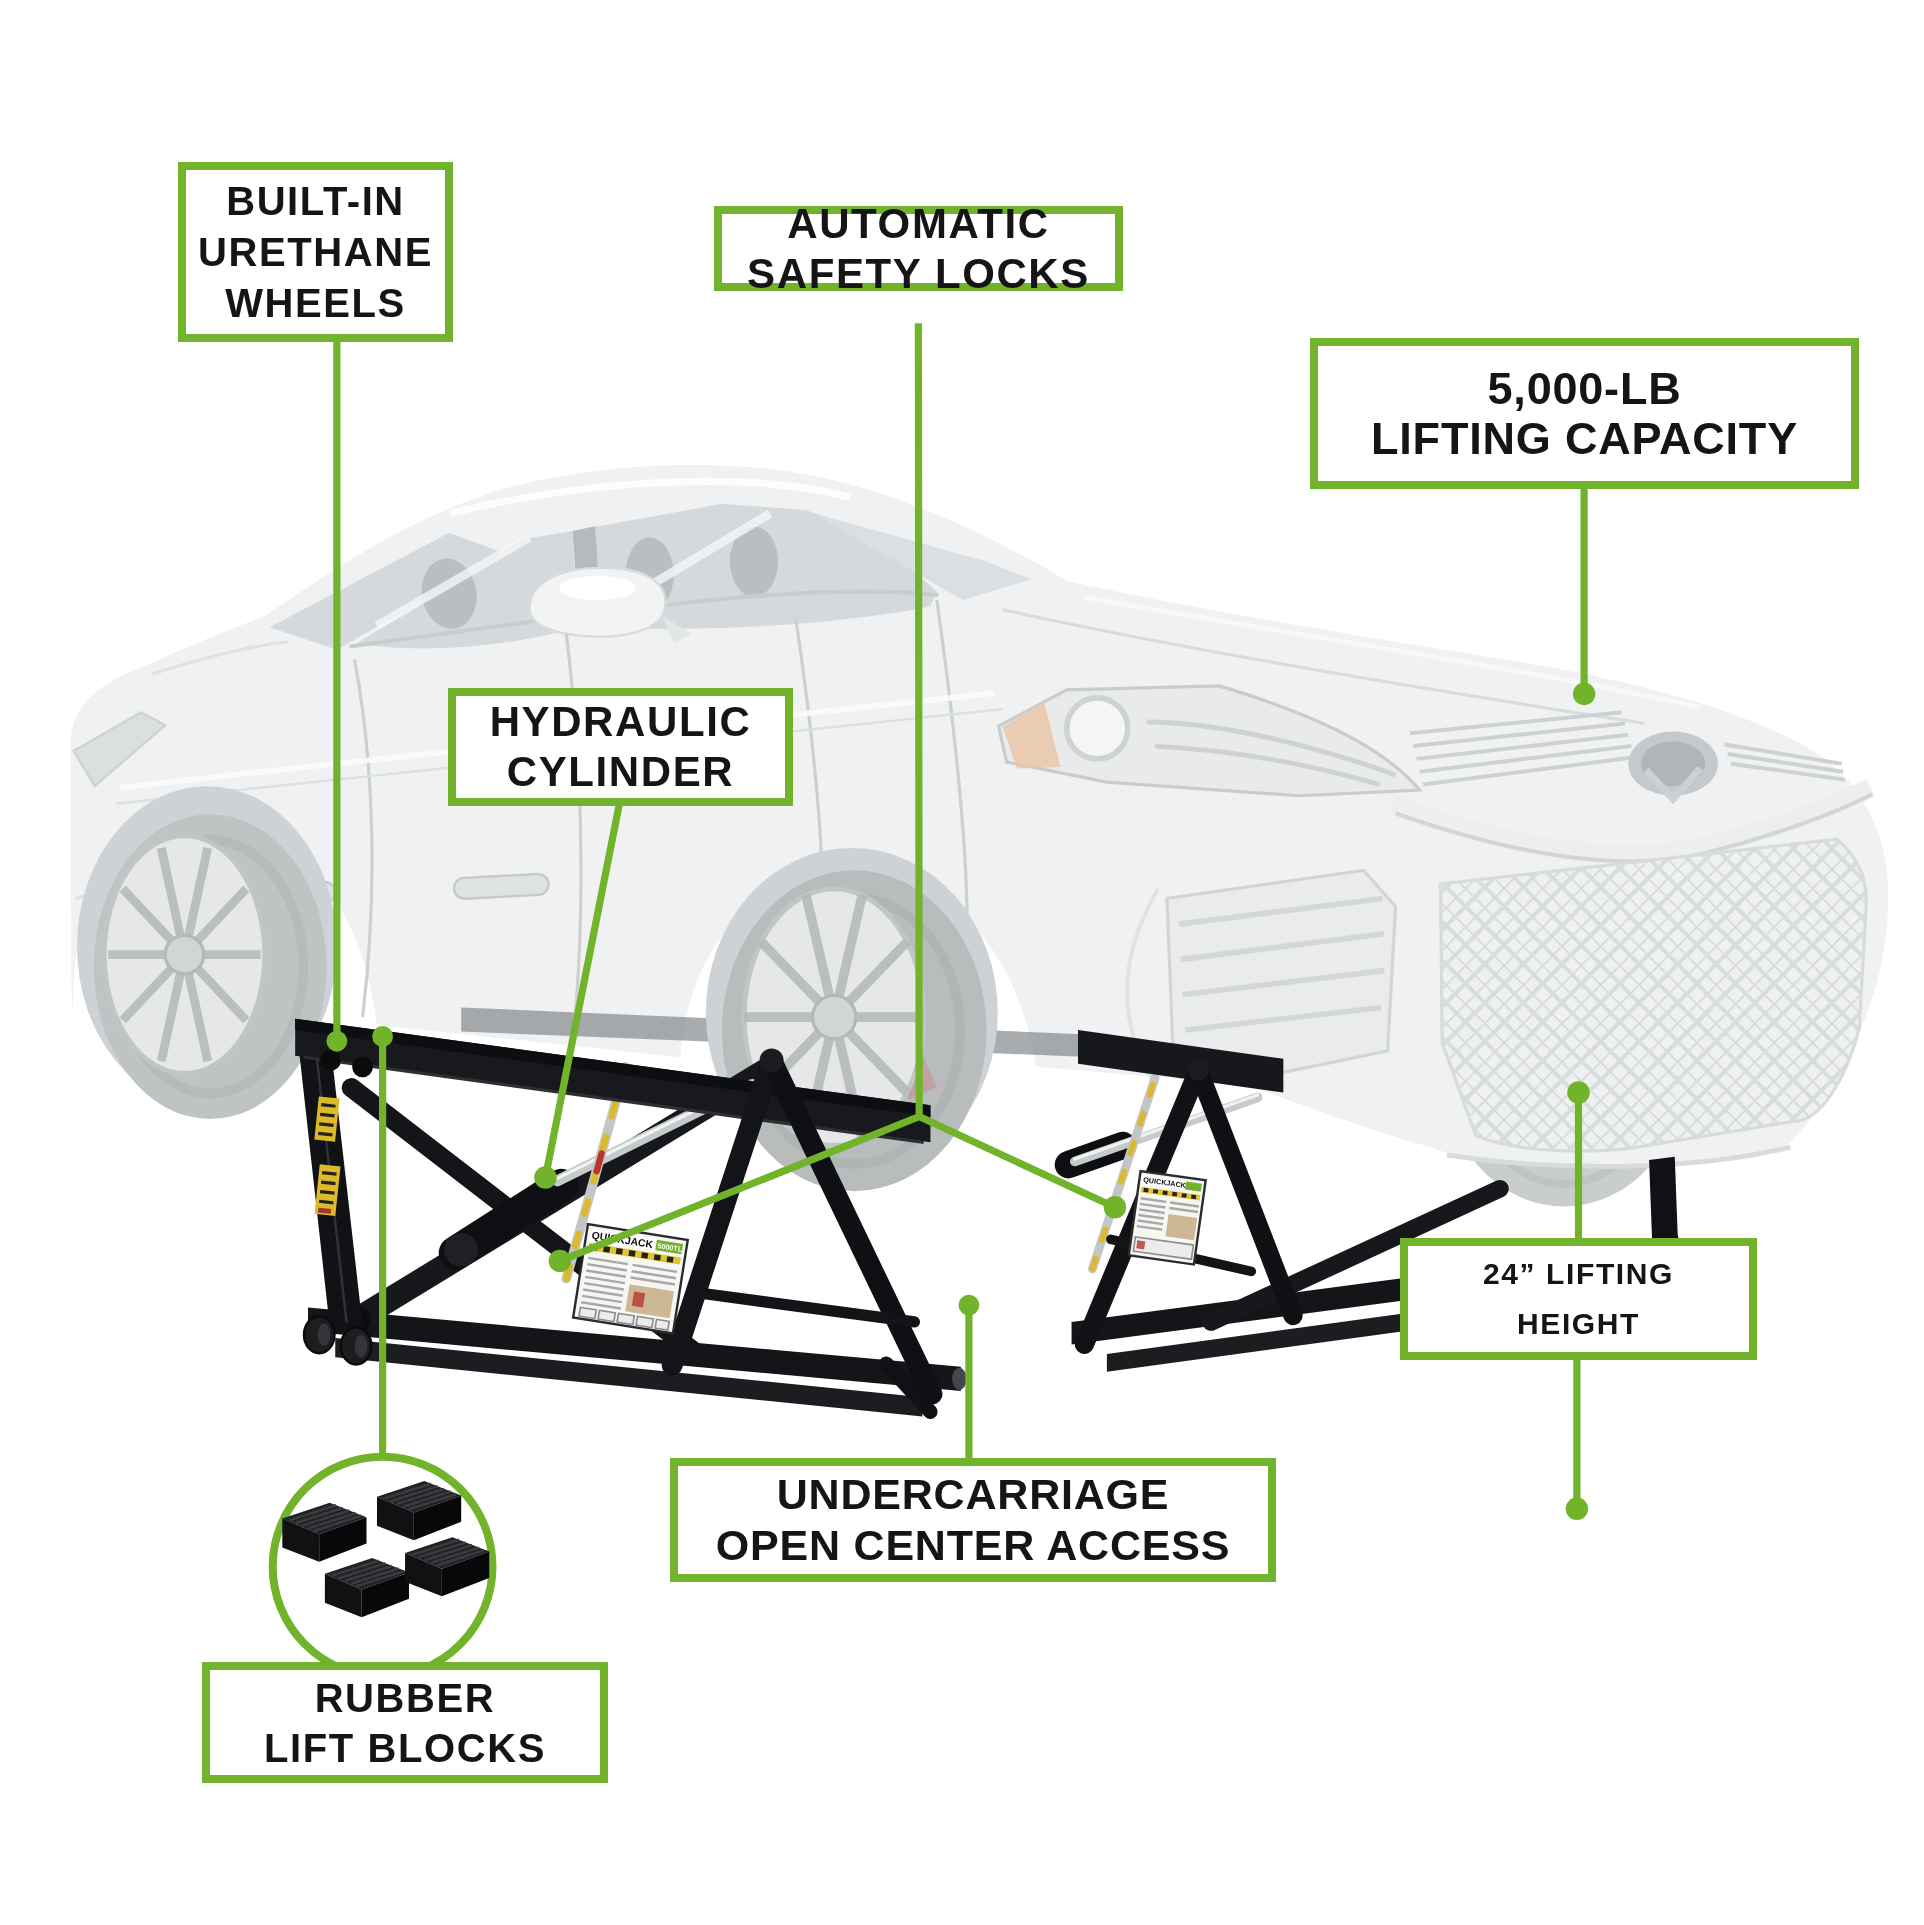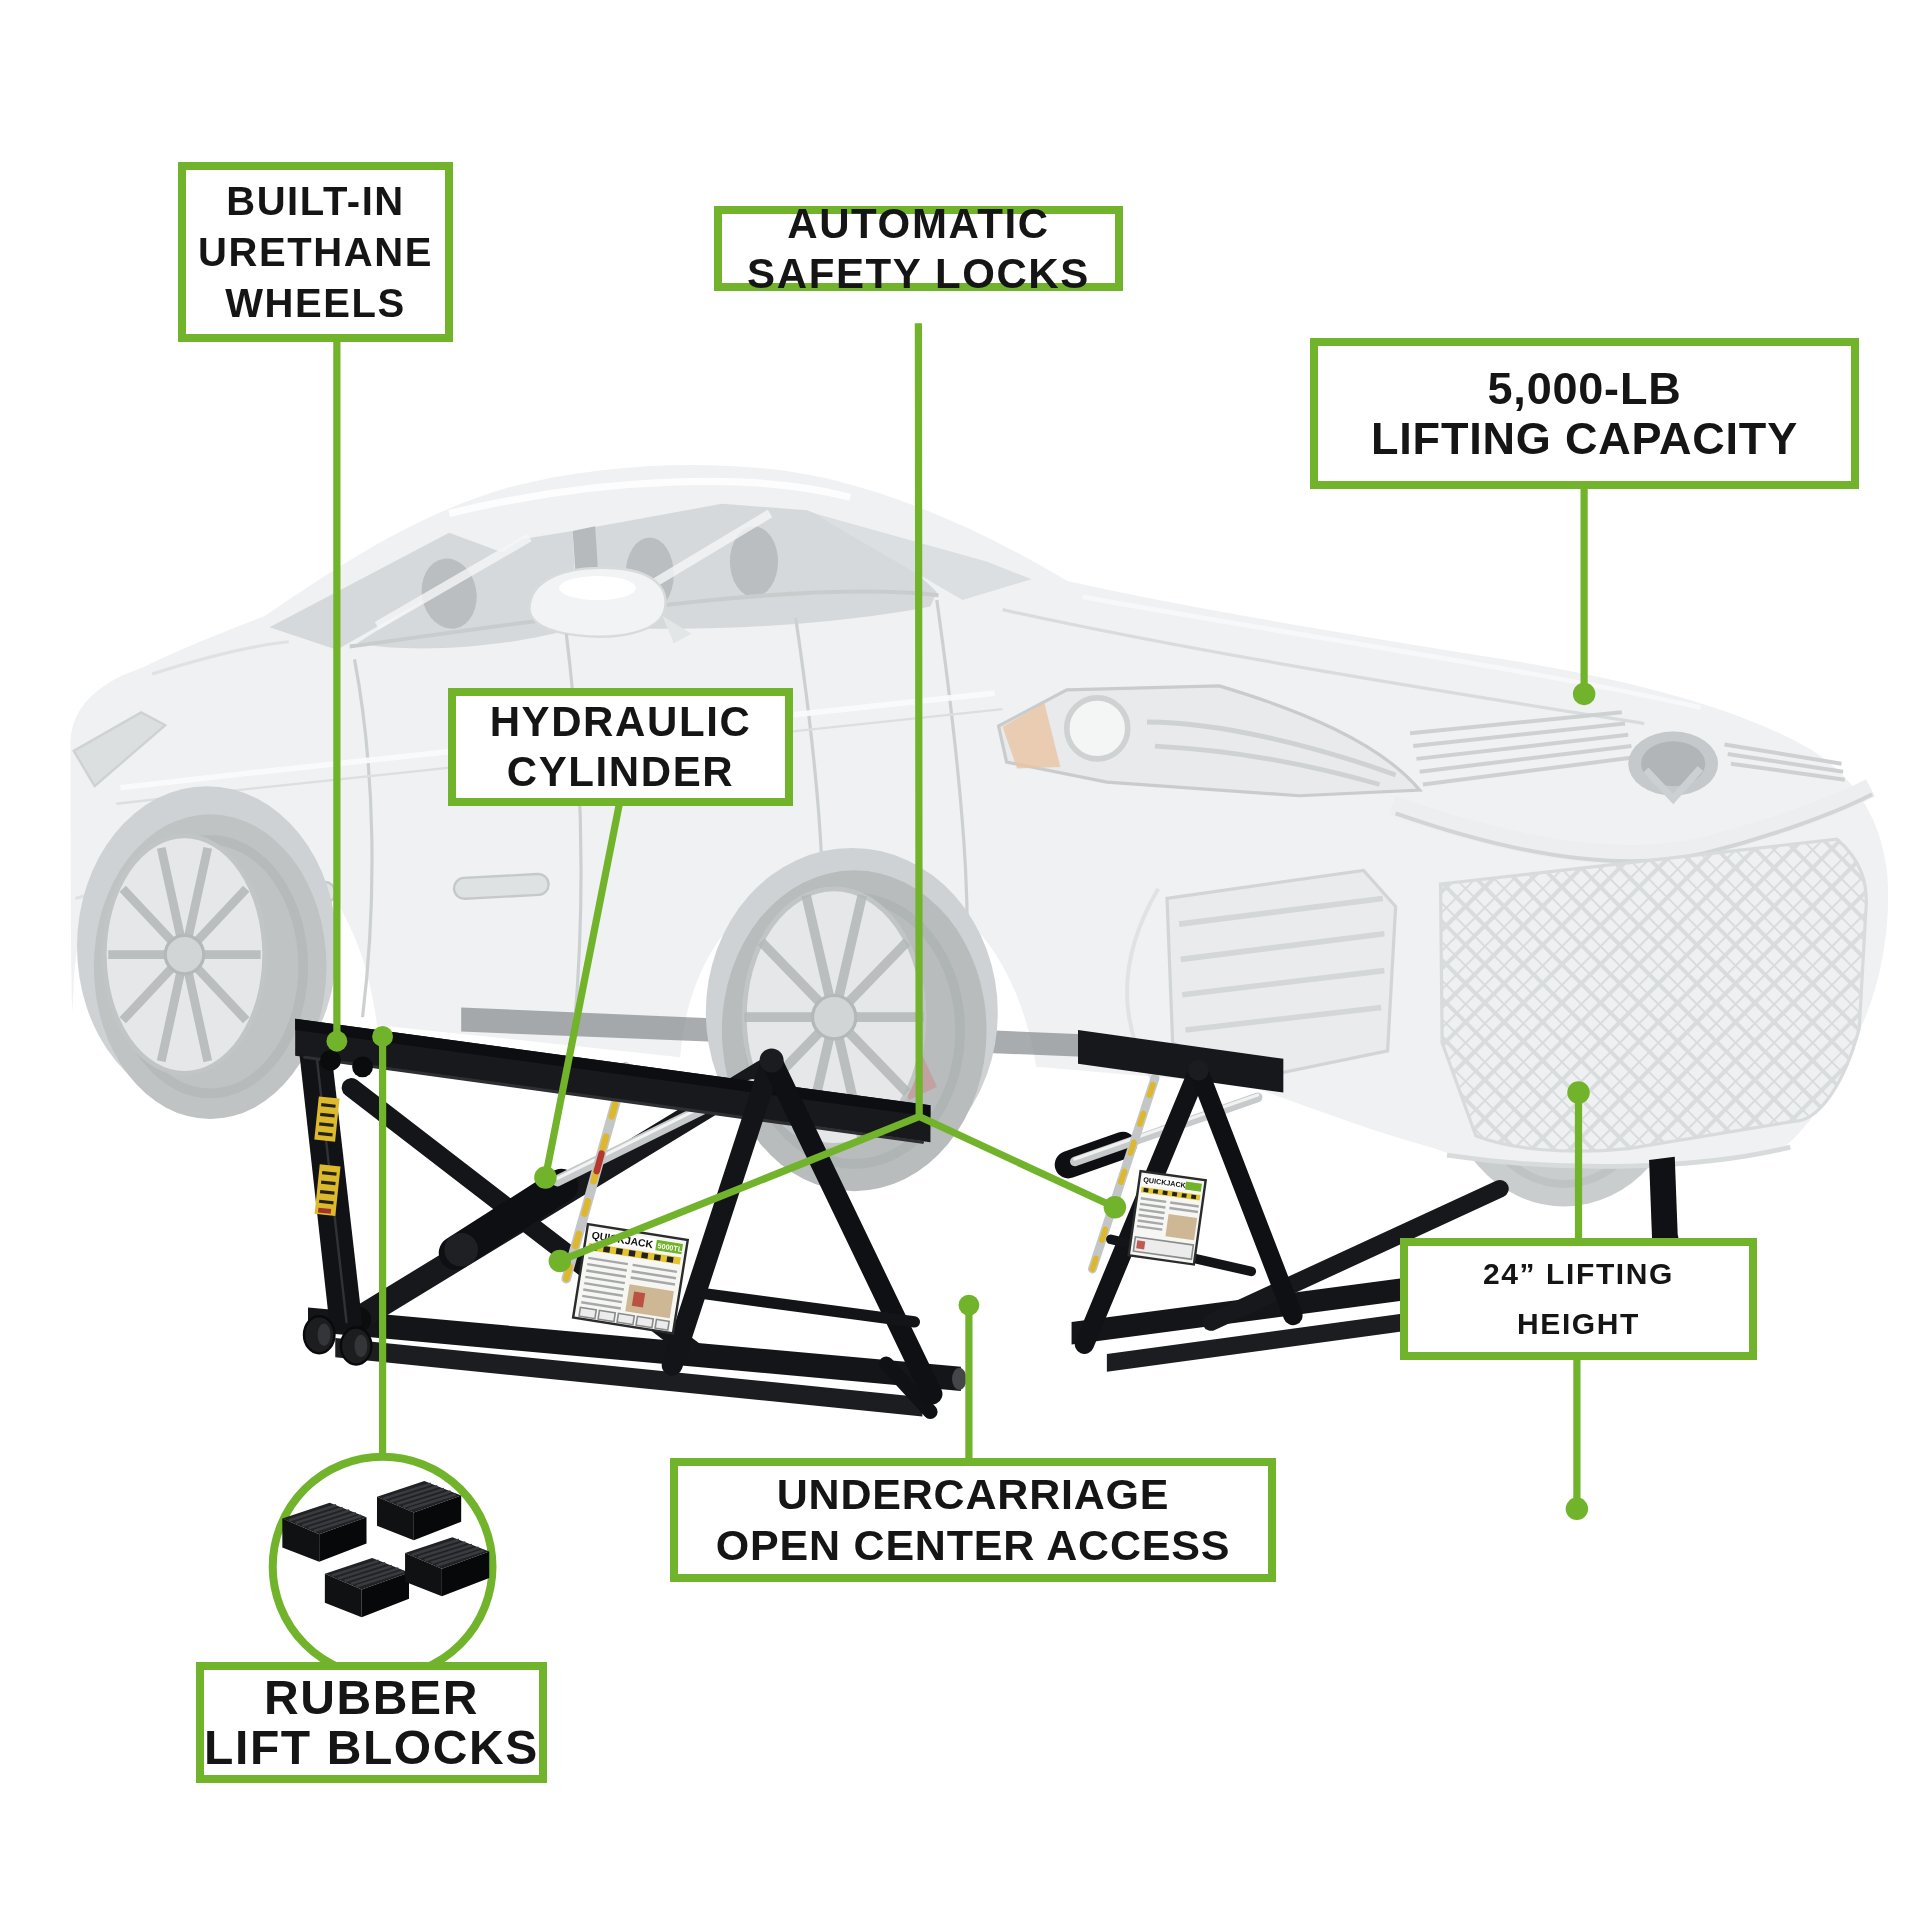--- a/index.html
+++ b/index.html
@@ -12,21 +12,21 @@
     display:flex;align-items:center;justify-content:center;text-align:center;
     white-space:pre-line;font-weight:700;color:#151515;z-index:3;
     letter-spacing:1.6px;
   }
   #co-wheels  {left:178px; top:162px;  width:275px; height:180px; font-size:40px; line-height:51px;}
   #co-locks   {left:714px; top:206px;  width:409px; height:85px; font-size:42px; line-height:50px;}
   #co-capacity{left:1310px;top:338px;  width:549px; height:151px; font-size:45px; line-height:50px; letter-spacing:0.8px;}
   #co-cylinder{left:448px; top:688px;  width:345px; height:118px; font-size:42px; line-height:50px;}
   #co-height  {left:1400px;top:1238px; width:357px; height:122px; font-size:30px; line-height:50px;}
   #co-under   {left:670px; top:1458px; width:606px; height:124px; font-size:43px; line-height:51px; letter-spacing:0.8px;}
-  #co-rubber  {left:196px; top:1662px; width:351px; height:121px; font-size:48px; line-height:50px;}
+  #co-rubber  {left:202px; top:1662px; width:406px; height:121px; font-size:40px; line-height:50px;}
   .gl{stroke:var(--accent-green,#72B32C);}
   .gd{fill:var(--accent-green,#72B32C);}
   svg text{font-family:"Liberation Sans","DejaVu Sans",sans-serif;}
 </style>
 </head>
 <body>
 
 <div id="canvas">
 
   <svg id="scene" viewBox="0 0 2400 2401">

